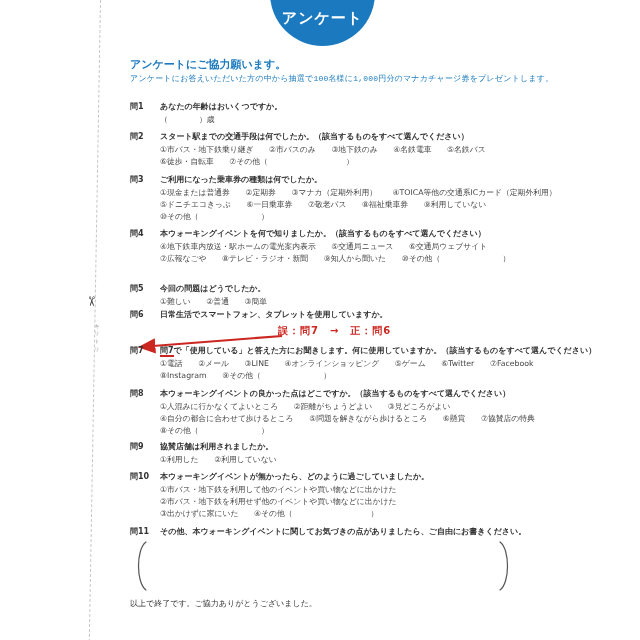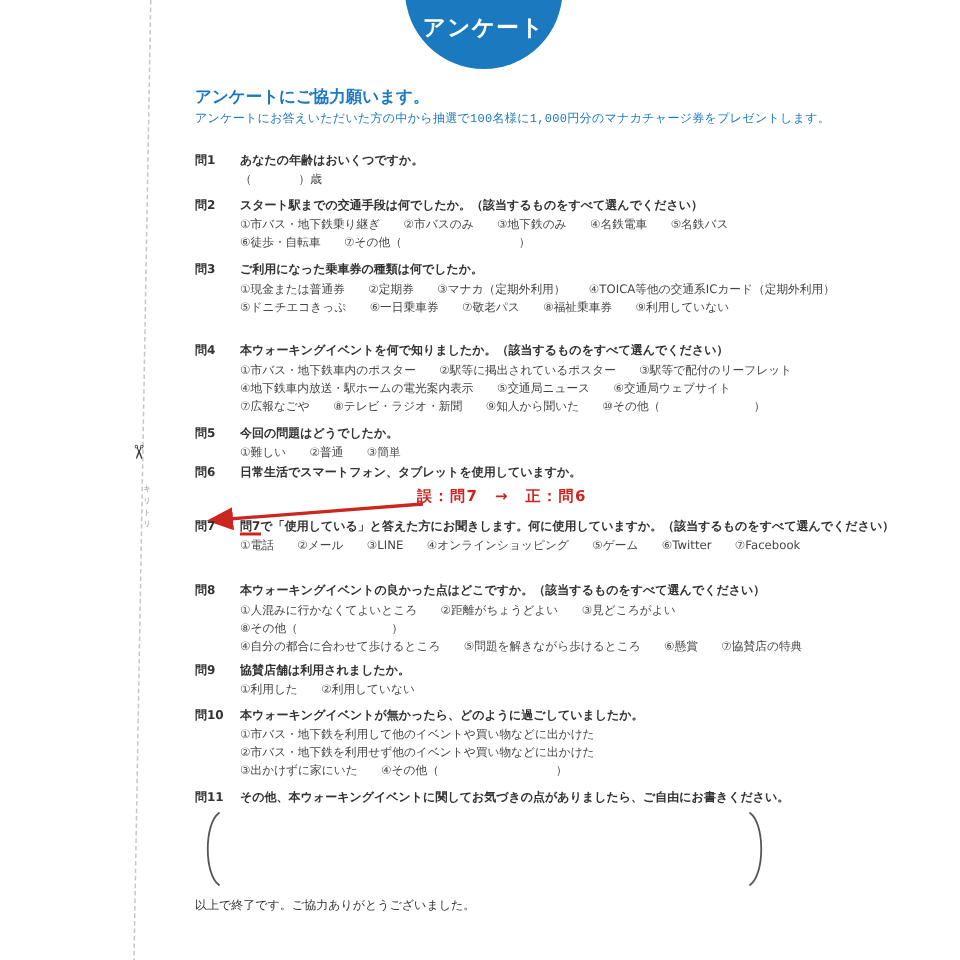--- a/index.html
+++ b/index.html
@@ -71,28 +71,28 @@
       <div class="qline">⑥徒歩・自転車　　⑦その他（　　　　　　　　　　）</div>
     </div>
   </div>
 
   <div class="q" style="top:174px">
     <span class="qno">問3</span>
     <div class="qbody">
       <div class="qtitle">ご利用になった乗車券の種類は何でしたか。</div>
       <div class="qline">①現金または普通券　　②定期券　　③マナカ（定期外利用）　　④TOICA等他の交通系ICカード（定期外利用）</div>
       <div class="qline">⑤ドニチエコきっぷ　　⑥一日乗車券　　⑦敬老パス　　⑧福祉乗車券　　⑨利用していない</div>
+      <div class="qline">⑩その他（　　　　　　　　）</div>
     </div>
   </div>
 
   <div class="q" style="top:228px">
     <span class="qno">問4</span>
     <div class="qbody">
       <div class="qtitle">本ウォーキングイベントを何で知りましたか。（該当するものをすべて選んでください）</div>
-      <div class="qline">①市バス・地下鉄車内のポスター　　②駅等に掲出されているポスター　　③駅等で配付のリーフレット</div>
       <div class="qline">④地下鉄車内放送・駅ホームの電光案内表示　　⑤交通局ニュース　　⑥交通局ウェブサイト</div>
       <div class="qline">⑦広報なごや　　⑧テレビ・ラジオ・新聞　　⑨知人から聞いた　　⑩その他（　　　　　　　　）</div>
     </div>
   </div>
 
   <div class="q" style="top:283px">
     <span class="qno">問5</span>
     <div class="qbody">
       <div class="qtitle">今回の問題はどうでしたか。</div>
       <div class="qline">①難しい　　②普通　　③簡単</div>
@@ -114,30 +114,31 @@
       </marker>
     </defs>
     <line x1="154" y1="6" x2="12" y2="17" stroke="#cc2620" stroke-width="2.2" marker-end="url(#ah)"></line>
   </svg>
 
   <div class="q" style="top:345px">
     <span class="qno">問7</span>
     <div class="qbody">
       <div class="qtitle"><span class="ul-red">問7</span><span>で「使用している」と答えた方にお聞きします。何に使用していますか。（該当するものをすべて選んでください）</span></div>
       <div class="qline">①電話　　②メール　　③LINE　　④オンラインショッピング　　⑤ゲーム　　⑥Twitter　　⑦Facebook</div>
+      <div class="qline">⑧Instagram　　⑨その他（　　　　　　　　）</div>
     </div>
   </div>
 
   <div class="q" style="top:388px">
     <span class="qno">問8</span>
     <div class="qbody">
       <div class="qtitle">本ウォーキングイベントの良かった点はどこですか。（該当するものをすべて選んでください）</div>
       <div class="qline">①人混みに行かなくてよいところ　　②距離がちょうどよい　　③見どころがよい</div>
+      <div class="qline">④自分の都合に合わせて歩けるところ　　⑤問題を解きながら歩けるところ　　⑥懸賞　　⑦協賛店の特典</div>
       <div class="qline">⑧その他（　　　　　　　　）</div>
-      <div class="qline">④自分の都合に合わせて歩けるところ　　⑤問題を解きながら歩けるところ　　⑥懸賞　　⑦協賛店の特典</div>
     </div>
   </div>
 
   <div class="q" style="top:441px">
     <span class="qno">問9</span>
     <div class="qbody">
       <div class="qtitle">協賛店舗は利用されましたか。</div>
       <div class="qline">①利用した　　②利用していない</div>
     </div>
   </div>

